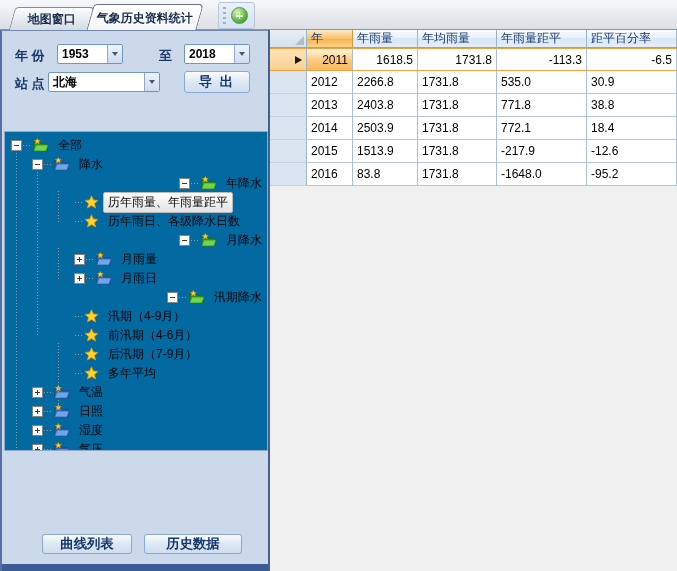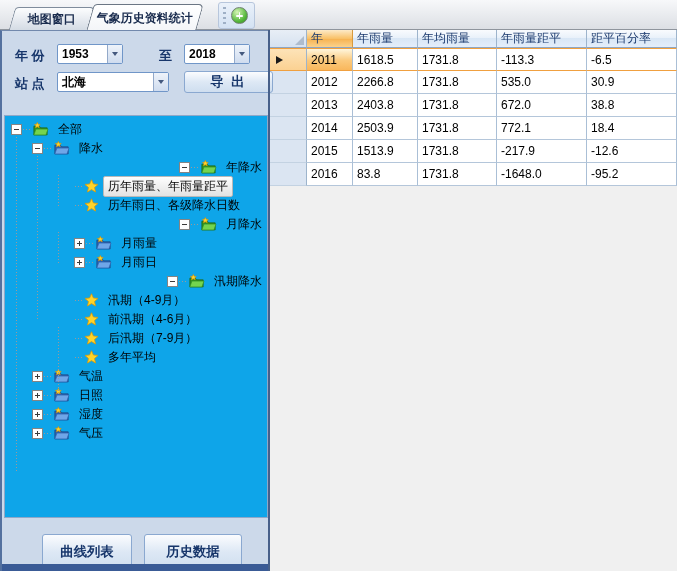--- a/index.html
+++ b/index.html
@@ -38,56 +38,56 @@
   .combo .val { flex: 1; padding-left: 4px; color: #000; overflow: hidden; white-space: nowrap; }
   .combo .drop { width: 15px; height: 100%; border-left: 1px solid #93a9c9;
     background: linear-gradient(#eef3fa, #cfdcef); display: flex; align-items: center; justify-content: center; }
   .chev { width: 0; height: 0; border-left: 3.5px solid transparent; border-right: 3.5px solid transparent;
     border-top: 4px solid #44597e; }
   .btn { position: absolute; display: flex; align-items: center; justify-content: center;
     background: linear-gradient(#fbfcfe, #dde8f5 50%, #cfdeef); border: 1px solid #8aa8d0; border-radius: 3px;
     color: #17366b; font-weight: bold; letter-spacing: 2px; cursor: pointer; }
 
   
-  .treebox { position: absolute; left: 2px; top: 84px; width: 264px; height: 403px;
-    background: #0ea5e9; border: 1px solid #8fa8c8; overflow: hidden; }
+  .treebox { position: absolute; left: 2px; top: 100px; width: 264px; height: 320px;
+    background: #0369a1; border: 1px solid #8fa8c8; overflow: hidden; }
   .treeinner { position: relative; width: 100%; height: 100%; padding-top: 4px; }
   .trow { display: flex; align-items: center; height: 19px; white-space: nowrap; cursor: default; }
   .l0 { padding-left: 6px; } .l1 { padding-left: 27px; } .l2 { padding-left: 48px; justify-content: flex-end; } .l3 { padding-left: 69px; }
   .exp { flex: 0 0 11px; width: 11px; height: 11px; border: 1px solid #848484; background: #fff; position: relative; cursor: pointer; }
   .exp::before { content: ""; position: absolute; left: 2px; right: 2px; top: 4px; height: 1px; background: #3a3a3a; }
   .exp.plus::after { content: ""; position: absolute; top: 2px; bottom: 2px; left: 4px; width: 1px; background: #3a3a3a; }
   .dash { flex: 0 0 7px; height: 1px; margin: 0 2px 0 1px;
     background: repeating-linear-gradient(to right, #9a9a9a 0 1px, transparent 1px 3px); }
   .ico { width: 17px; height: 15px; flex: 0 0 17px; margin-right: 4px; }
   .ico.star { width: 15px; height: 15px; flex: 0 0 15px; }
   .tlabel { padding: 1px 4px; color: #000; border: 1px solid transparent; }
   .trow.selected .tlabel { background: linear-gradient(#fefefe, #e2e2e2); border: 1px solid #b9b9b9; border-radius: 2px; }
   .spine { position: absolute; width: 1px;
     background: repeating-linear-gradient(to bottom, #9a9a9a 0 1px, transparent 1px 3px); }
 
   
   .treefooter { position: absolute; left: 2px; top: 487px; width: 264px; height: 46px; background: #ccd9ea; }
-  .footbtn { top: 16px; height: 36px; letter-spacing: 0; font-family: Liberation Serif, serif; }
+  .footbtn { top: 16px; height: 20px; letter-spacing: 0; font-family: Liberation Serif, serif; }
   .bottomstrip { position: absolute; left: 0; top: 533px; width: 268px; height: 8px; background: #3a5b96; }
 
   
   .grid { position: absolute; left: 270px; top: 30px; border-collapse: separate; border-spacing: 0;
     table-layout: fixed; width: 407px; background: #fff; }
   .grid th { height: 18px; font-weight: normal; text-align: left; padding: 0 4px; color: #17366b;
     background: linear-gradient(#f9fbfe, #e9f1fa 45%, #d8e6f5 46%, #e4eefb);
     border-right: 1px solid #9db4cc; border-bottom: 1px solid #8ea6c2; cursor: pointer; }
   .grid th.corner { background: linear-gradient(#e8eef6, #d6e2f0); position: relative; }
   .grid th.corner .tri { position: absolute; right: 2px; bottom: 2px; width: 0; height: 0;
     border-left: 9px solid transparent; border-bottom: 9px solid #aebccd; }
   .grid th.selcol { background: linear-gradient(#fdeac8, #f9c168 50%, #f6b14f 51%, #fbd28c); border-right: 1px solid #d89a3e; }
   .grid td { height: 23px; padding: 0 4px; color: #000; background: #fff;
     border-right: 1px solid #aabfd6; border-bottom: 1px solid #b4c6da; cursor: default; }
   .grid td.rowsel { background: #dbe5f2; border-right: 1px solid #9db4cc; border-bottom: 1px solid #c3d2e2; }
-  .grid tr.sel td { border-top: 1px solid #f0a040; border-bottom: 1px solid #f0a040; }
+  .grid tr.sel td { border-top: 1px solid #f0a040; border-bottom: 1px solid #f0a040; text-align: right; }
   .grid tr.sel td.rowsel { background: linear-gradient(#fde3b8, #fbd192); }
   .grid tr.sel td.yearcell { background: linear-gradient(180deg, #fff6dd, #fbc97c 55%, #f9b75c); }
   .rowarrow { display: inline-block; width: 0; height: 0; border-top: 4.5px solid transparent;
     border-bottom: 4.5px solid transparent; border-left: 7px solid #1a1a1a; margin-left: 2px; }
   .hidden-defs { position: absolute; width: 0; height: 0; overflow: hidden; }
 </style>
 </head>
 <body>
 
 <svg class="hidden-defs" aria-hidden="true">
@@ -134,27 +134,27 @@
     </div>
     <span class="lbl" style="left:157px; top:16px;">至</span>
     <div class="combo" style="left:182px; top:13px; width:66px;">
       <span class="val">2018</span>
       <span class="drop">
           <span class="chev"></span>
         </span>
     </div>
 
     <span class="lbl" style="left:13px; top:44px;">站 点</span>
-    <div class="combo" style="left:55px; top:41px; width:112px;gap:24px;">
+    <div class="combo" style="left:46px; top:41px; width:112px;gap:24px;">
       <span class="val">北海</span>
       <span class="drop">
           <span class="chev"></span>
         </span>
     </div>
-    <button class="btn" style="left:182px; top:40px; width:89px; height:22px;">导 出</button>
+    <button class="btn" style="left:182px; top:40px; width:66px; height:22px;">导 出</button>
 
     <div class="treebox">
       <div class="treeinner">
         <i class="spine" style="left:11px; top:21px; height:335px;"></i>
         <i class="spine" style="left:32px; top:40px; height:164px;"></i>
         <i class="spine" style="left:53px; top:59px; height:31px;"></i>
         <i class="spine" style="left:53px; top:116px; height:31px;"></i>
         <i class="spine" style="left:53px; top:211px; height:69px;"></i>
 
         <div class="trow l0">
@@ -335,21 +335,21 @@
         <td>2266.8</td>
         <td>1731.8</td>
         <td>535.0</td>
         <td>30.9</td>
       </tr>
       <tr>
         <td class="rowsel"></td>
         <td>2013</td>
         <td>2403.8</td>
         <td>1731.8</td>
-        <td>672.0</td>
+        <td>771.8</td>
         <td>38.8</td>
       </tr>
       <tr>
         <td class="rowsel"></td>
         <td>2014</td>
         <td>2503.9</td>
         <td>1731.8</td>
         <td>772.1</td>
         <td>18.4</td>
       </tr>

